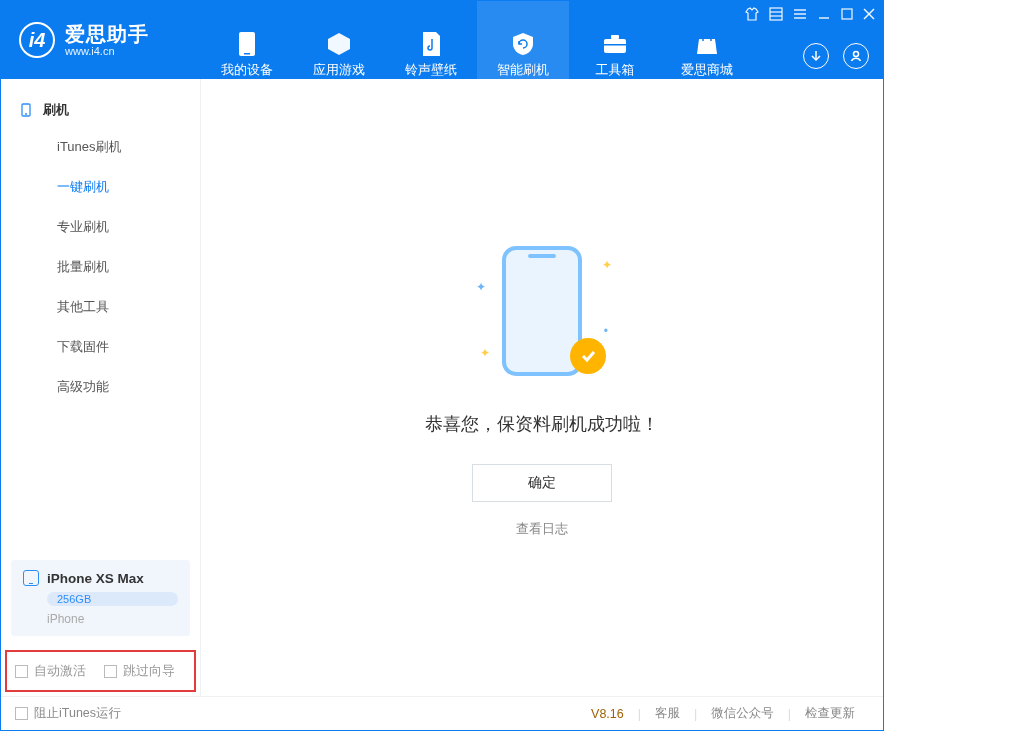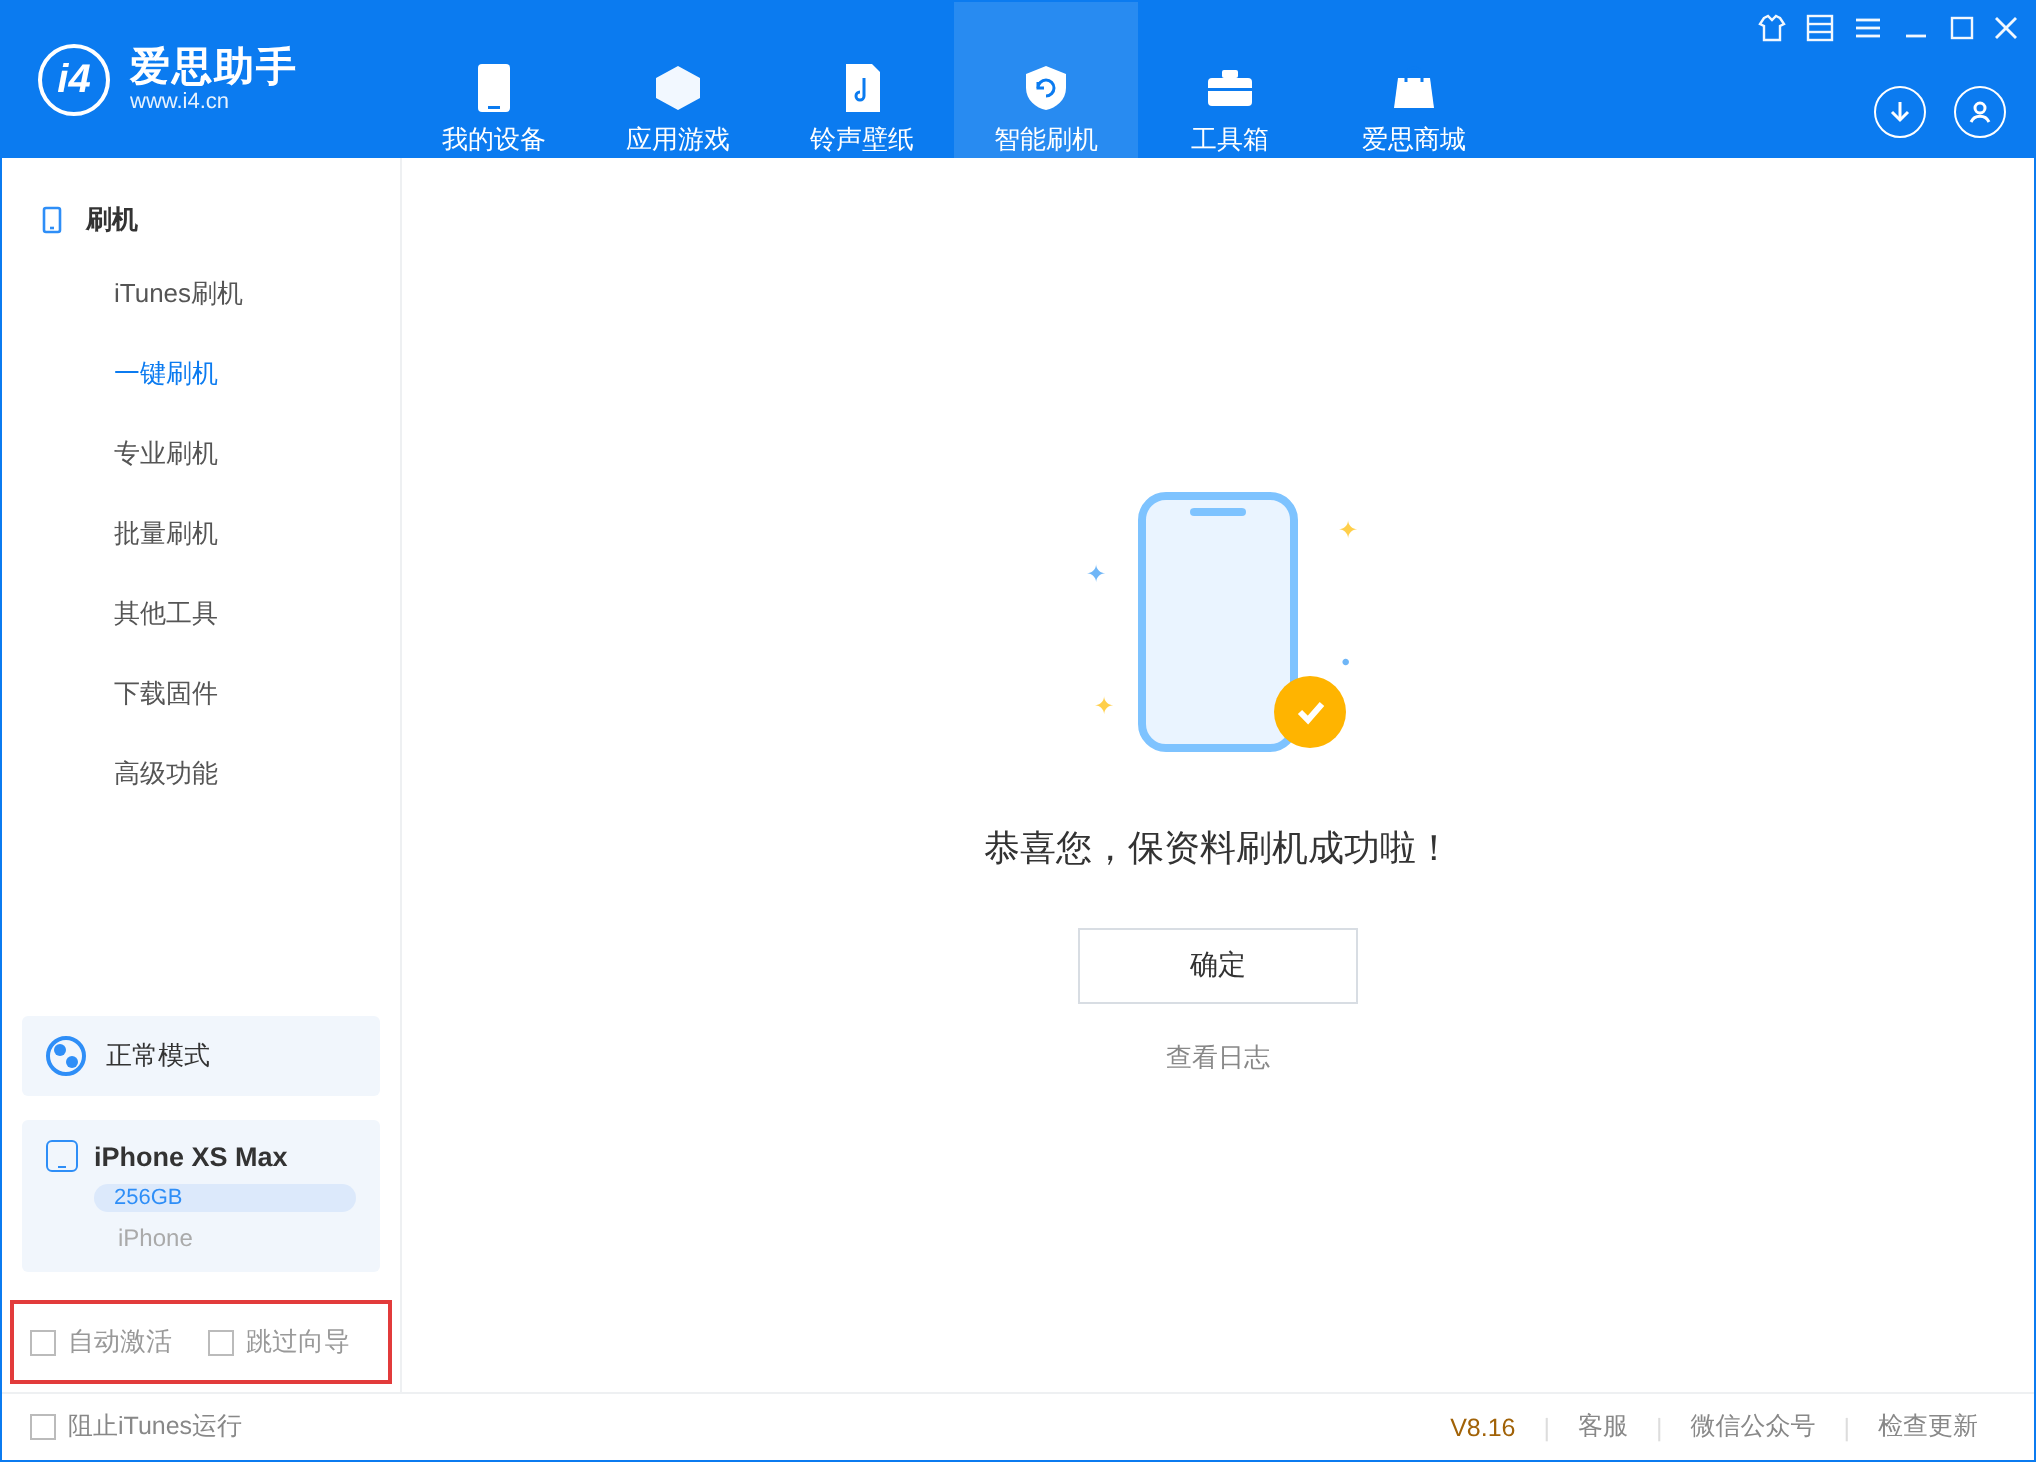--- a/index.html
+++ b/index.html
@@ -1,17 +1,17 @@
 <!DOCTYPE html>
 <html><head>
 <meta charset="utf-8">
 <style>
 * { box-sizing: border-box; margin: 0; padding: 0; }
 body { font-family: "Microsoft YaHei", Arial, sans-serif; font-size: 13px; color: #333; background: #fff; }
-.app { width: 1018px; height: 731px; border: 1px solid #0b7bf0; display: flex; flex-direction: column; position: relative; }
+.app { width: 884px; height: 731px; border: 1px solid #0b7bf0; display: flex; flex-direction: column; position: relative; }
 .titlebar { height: 78px; background: linear-gradient(180deg,#0b7bf0,#0b7bf0); display: flex; align-items: stretch; color: #fff; }
 .logo-area { display: flex; align-items: center; padding: 0 18px; width: 200px; }
 .logo-circle { width: 36px; height: 36px; border: 2px solid #fff; border-radius: 50%; display: flex; align-items: center; justify-content: center; font-weight: bold; font-size: 20px; margin-right: 10px; font-style: italic; }
 .logo-text { display: flex; flex-direction: column; line-height: 1.1; }
 .logo-title { font-size: 20px; font-weight: bold; letter-spacing: 1px; }
 .logo-sub { font-size: 11px; opacity: 0.9; }
 .nav { display: flex; flex: 1; }
 .nav-item { width: 92px; display: flex; flex-direction: column; align-items: center; justify-content: flex-end; cursor: pointer; gap: 4px; }
 .nav-item.active { background: rgba(255,255,255,0.12); }
 .nav-icon { width: 26px; height: 26px; display: flex; align-items: center; justify-content: center; }
@@ -36,21 +36,21 @@
 .mode-icon { width: 20px; height: 20px; border-radius: 50%; border: 2px solid #2e8ef7; position: relative; }
 .mode-icon::before, .mode-icon::after { content:''; position:absolute; background:#2e8ef7; border-radius:50%; }
 .mode-icon::before { width:6px; height:6px; left:2px; top:2px; }
 .mode-icon::after { width:6px; height:6px; right:2px; bottom:2px; }
 .device-info { display: flex; flex-direction: column; gap: 4px; }
 .device-row1 { display: flex; align-items: center; gap: 8px; }
 .dev-icon { width: 16px; height: 16px; border: 1.5px solid #2e8ef7; border-radius: 3px; position: relative; }
 .dev-icon::after { content:''; position:absolute; bottom:1px; left:50%; transform:translateX(-50%); width:4px; height:1.5px; background:#2e8ef7; }
 .device-name { font-weight: bold; font-size: 13.5px; color: #333; }
 .device-cap { display:inline-block; background:#dce9fb; color:#2e8ef7; border-radius:10px; padding:1px 10px; font-size:11px; margin-left:24px; margin-top:2px; }
-.device-type { margin-left:36px; color:#aaa; font-size:12px; margin-top:2px; }
+.device-type { margin-left:24px; color:#aaa; font-size:12px; margin-top:2px; }
 .opt-row { border: 2px solid #e23b3b; margin: 8px 4px 4px 4px; padding: 10px 8px; display: flex; gap: 18px; align-items: flex-start; }
 .chk { display:flex; align-items:center; gap:6px; color:#999; cursor:pointer; }
 .chk-box { width:13px; height:13px; border:1px solid #bbb; background:#fff; }
 .main { flex: 1; display: flex; flex-direction: column; align-items: center; justify-content: center; position: relative; }
 .success-illus { position: relative; width: 140px; height: 150px; margin-bottom: 24px; }
 .phone { position:absolute; left:30px; top:8px; width:80px; height:130px; border:4px solid #7ec3ff; border-radius:14px; background:#eaf4ff; }
 .phone::before { content:''; position:absolute; top:4px; left:50%; transform:translateX(-50%); width:28px; height:4px; background:#7ec3ff; border-radius:3px; }
 .check-badge { position:absolute; right:6px; bottom:14px; width:36px; height:36px; background:#ffb400; border-radius:50%; display:flex; align-items:center; justify-content:center; }
 .check-badge svg { stroke:#fff; stroke-width:3; fill:none; }
 .spark { position:absolute; font-size:12px; color:#6fb6f7; }
@@ -194,24 +194,20 @@
         </div>
       </div>
       <div class="side-section">
         <div class="side-items">
           <div class="side-item">其他工具</div>
           <div class="side-item">下载固件</div>
           <div class="side-item">高级功能</div>
         </div>
       </div>
       <div class="sidebar-spacer"></div>
-      <div class="device-mode">
-        <span class="mode-icon"></span>
-        <span>正常模式</span>
-      </div>
       <div class="device-info">
         <div class="device-row1">
           <span class="dev-icon"></span>
           <span class="device-name">iPhone XS Max</span>
         </div>
         <span class="device-cap">256GB</span>
         <span class="device-type">iPhone</span>
       </div>
       <div class="opt-row">
         <label class="chk">

